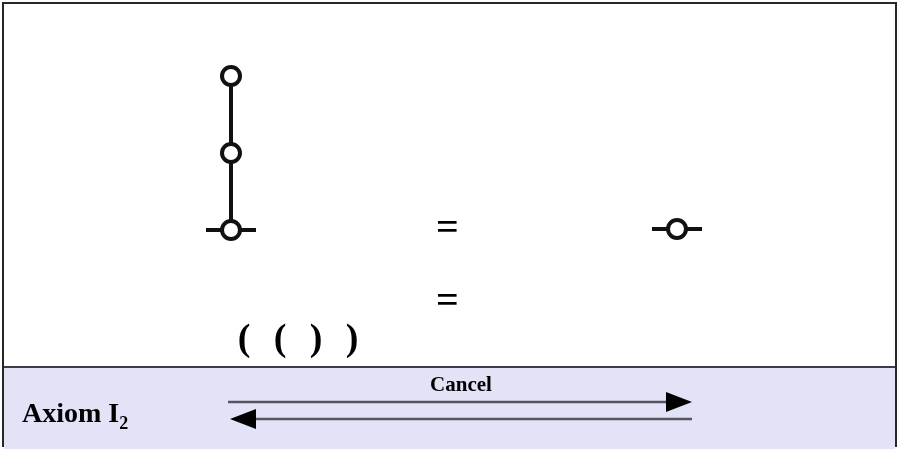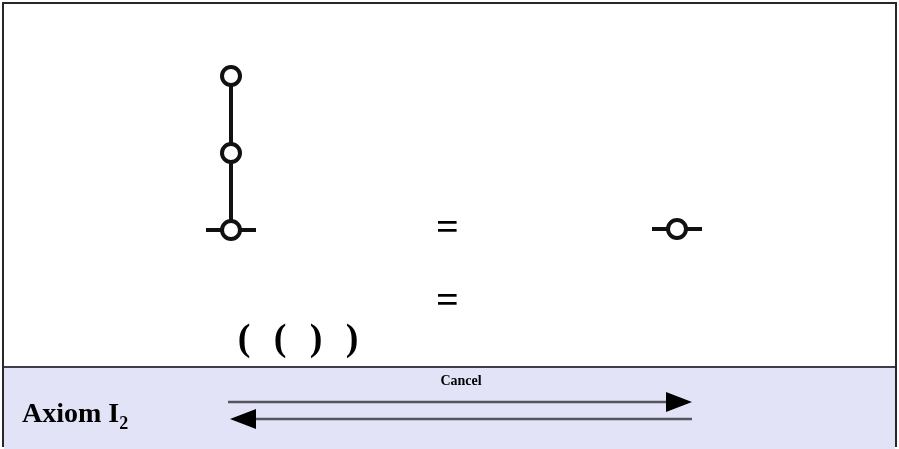--- a/index.html
+++ b/index.html
@@ -133,21 +133,21 @@
     top: 4px;
     width: 470px;
     height: 71px;
   }
   .arrow-label {
     position: absolute;
     width: 100%;
     text-align: center;
     font-family: "Liberation Serif", serif;
     font-weight: bold;
-    font-size: 14px;
+    font-size: 21px;
     color: #000000;
     line-height: 1;
   }
   #cancel-label { top: 2px; }
   #elicit-label { bottom: 1px; }
   #arrow-svg {
     position: absolute;
     left: 0;
     top: 0;
     display: block;

